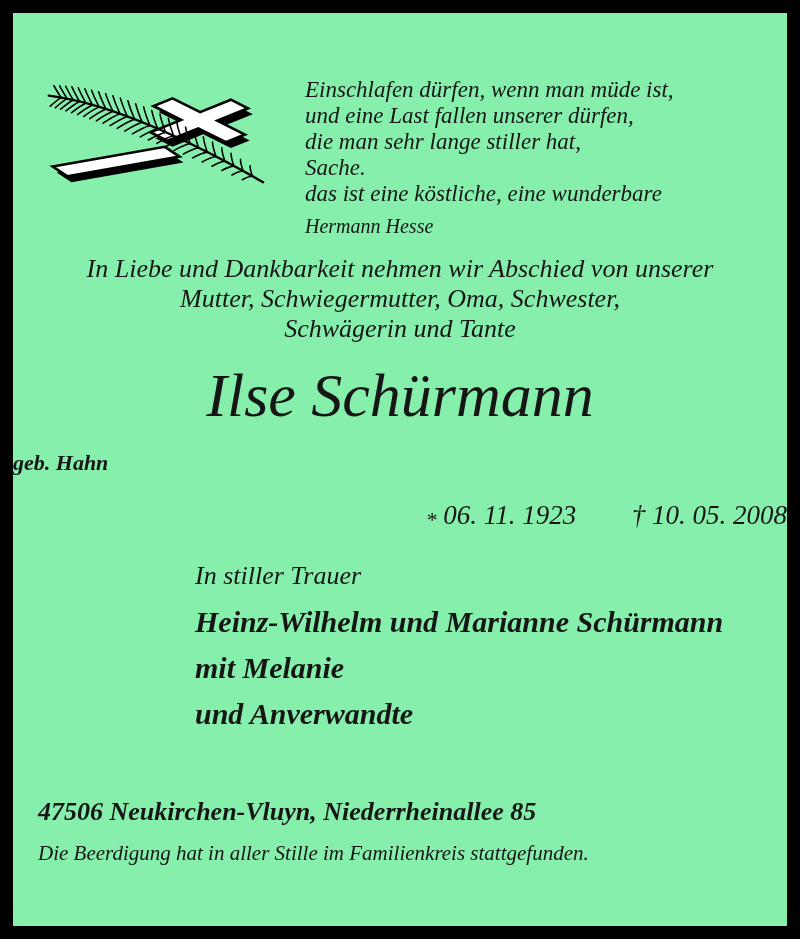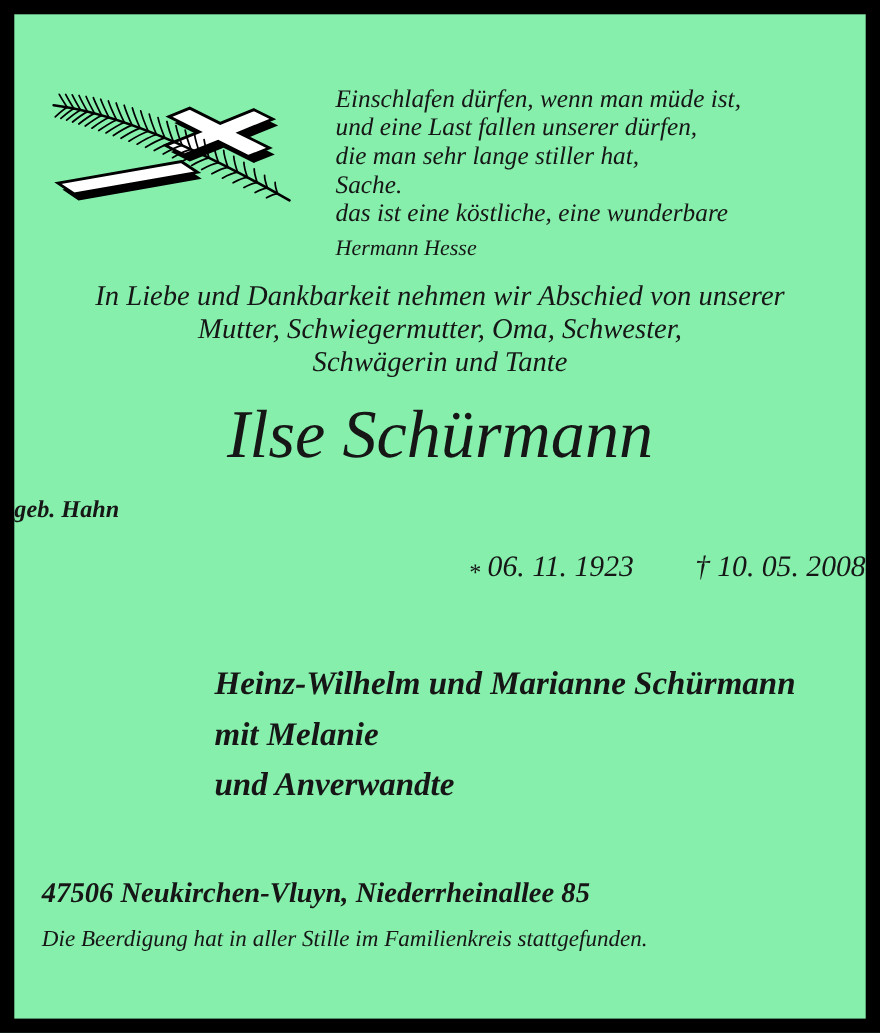--- a/index.html
+++ b/index.html
@@ -143,20 +143,21 @@
   <div class="abs name">Ilse Schürmann</div>
   <div class="abs geb">geb. Hahn</div>
   <div class="abs dates">
     <span class="sym-star">*</span>
     <span>06. 11. 1923</span>
     <span class="gap"></span>
     <span>†</span>
     <span>10. 05. 2008</span>
   </div>
 
+  <div class="abs mourn-head">In stiller Trauer</div>
   <div class="abs mourn-line mourn-1">Heinz-Wilhelm und Marianne Schürmann</div>
   <div class="abs mourn-line mourn-2">mit Melanie</div>
   <div class="abs mourn-line mourn-3">und Anverwandte</div>
 
   <div class="abs addr">47506 Neukirchen-Vluyn, Niederrheinallee 85</div>
   <div class="abs note">Die Beerdigung hat in aller Stille im Familienkreis stattgefunden.</div>
 
 </div>
 
 </body></html>

